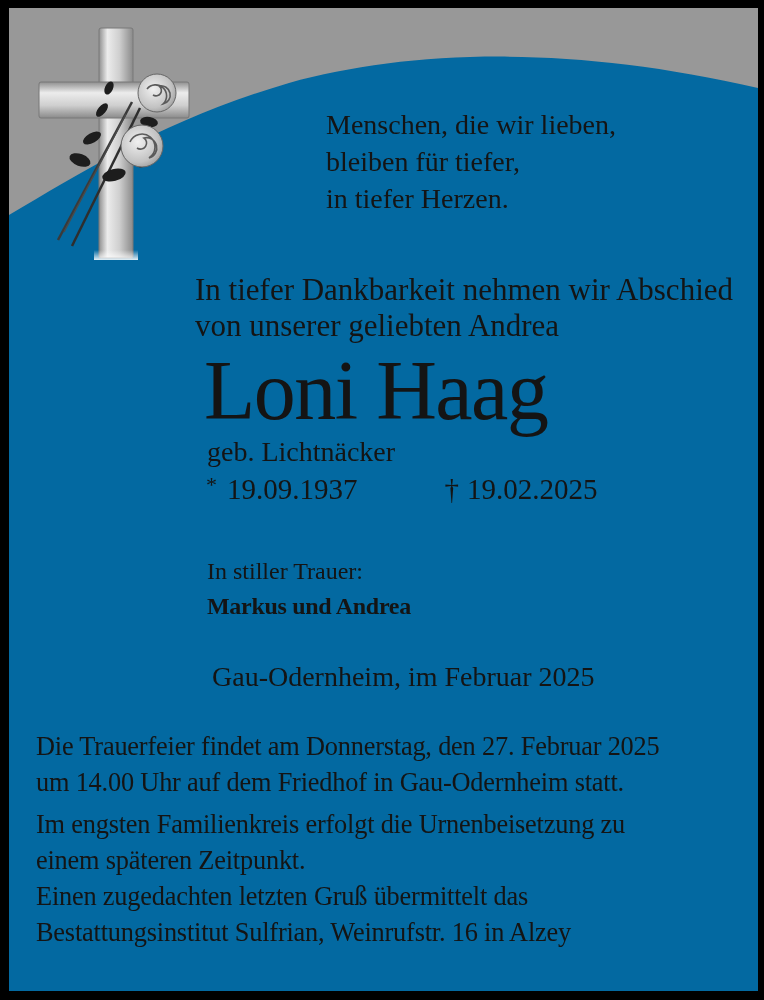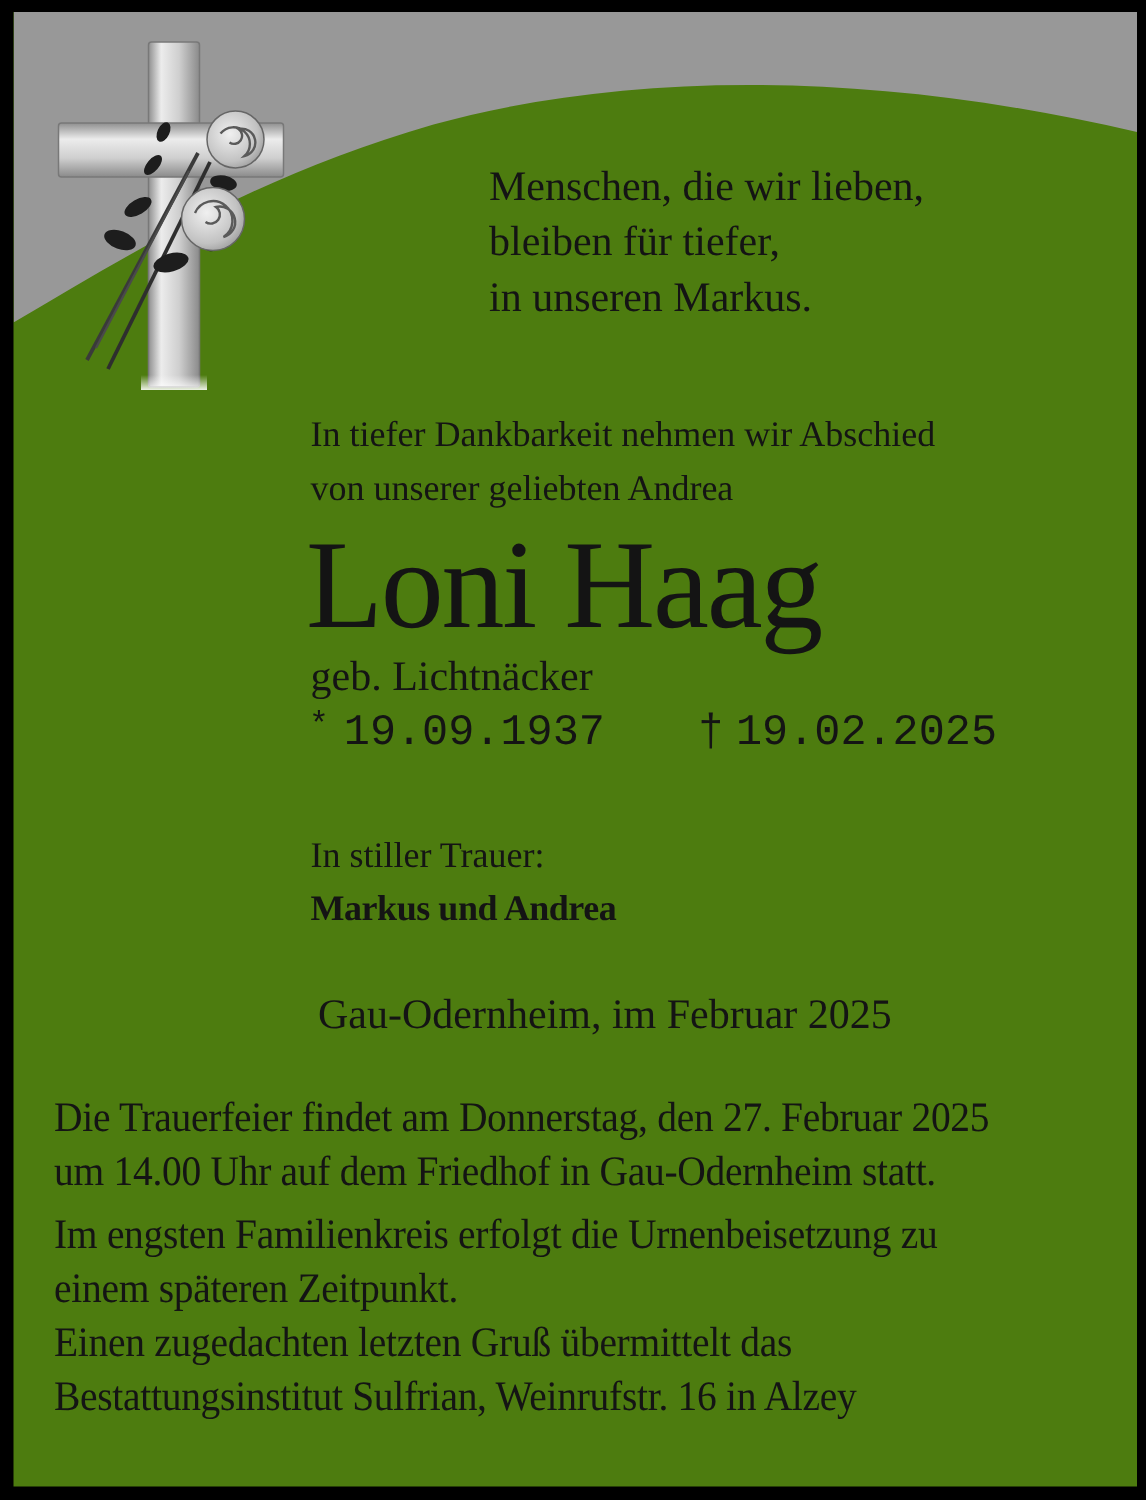--- a/index.html
+++ b/index.html
@@ -1,40 +1,40 @@
 <!DOCTYPE html>
 <html><head>
 <meta charset="utf-8">
 <style>
   html,body{margin:0;padding:0;background:#444;}
   .page{
     position:relative;
     width:764px;height:1000px;
-    background:#4d7c0f;
+    background:#0369a1;
     overflow:hidden;
     font-family:"Liberation Serif","DejaVu Serif",serif;
     color:#141414;
   }
   .frame{
     position:absolute;inset:0;
     border-style:solid;border-color:#000;
     border-width:8px 6px 9px 9px;
     pointer-events:none;z-index:10;
   }
   .band{position:absolute;left:9px;top:8px;width:749px;height:255px;z-index:1;}
   .cross{position:absolute;left:14px;top:10px;width:180px;height:255px;z-index:2;}
   .txt{position:absolute;z-index:3;white-space:nowrap;}
   .poem{left:326px;top:106px;font-size:28px;line-height:37px;}
-  .intro{left:207px;top:272px;font-size:24px;line-height:36px;}
+  .intro{left:195px;top:272px;font-size:31px;line-height:36px;}
   .name{
     left:204px;top:348px;
     font-size:84px;line-height:86px;letter-spacing:-1.5px;
   }
   .maiden{left:207px;top:436px;font-size:28px;line-height:32px;}
-  .dates{left:206px;top:472px;font-size:29px;line-height:34px;display:flex;gap:62px;font-family:Liberation Mono, monospace;}
+  .dates{left:206px;top:472px;font-size:29px;line-height:34px;display:flex;gap:87px;}
   .sym{display:inline-block;margin-right:8px;}
   .star{font-size:22px;position:relative;top:-7px;margin-right:10px;}
   .trauer{left:207px;top:554px;font-size:24px;line-height:35px;}
   .mourners{font-weight:bold;letter-spacing:-0.3px;}
   .placeline{left:212px;top:660px;font-size:28px;line-height:34px;}
   .condensed{
     font-size:28px;line-height:36px;letter-spacing:-0.2px;
     transform:scaleX(0.94);transform-origin:left top;
   }
   .p1{left:36px;top:728px;}
@@ -100,21 +100,21 @@
       <circle r="21" fill="url(#gr)" stroke="#666" stroke-width="1"></circle>
       <path d="M-12,-4 A13,13 0 1,1 7,12 A8,8 0 1,0 2,-8 A4.5,4.5 0 1,1 -5,2" fill="none" stroke="#5a5a5a" stroke-width="1.6"></path>
     </g>
 
     <rect x="80" y="200" width="44" height="50" fill="url(#fade)"></rect>
   </svg>
 
   <div class="txt poem">
     <div>Menschen, die wir lieben,</div>
     <div>bleiben für tiefer,</div>
-    <div>in unseren Markus.</div>
+    <div>in tiefer Herzen.</div>
   </div>
 
   <div class="txt intro">
     <div>In tiefer Dankbarkeit nehmen wir Abschied</div>
     <div>von unserer geliebten Andrea</div>
   </div>
 
   <div class="txt maiden">geb. Lichtnäcker</div>
   <div class="txt name">Loni Haag</div>
 

